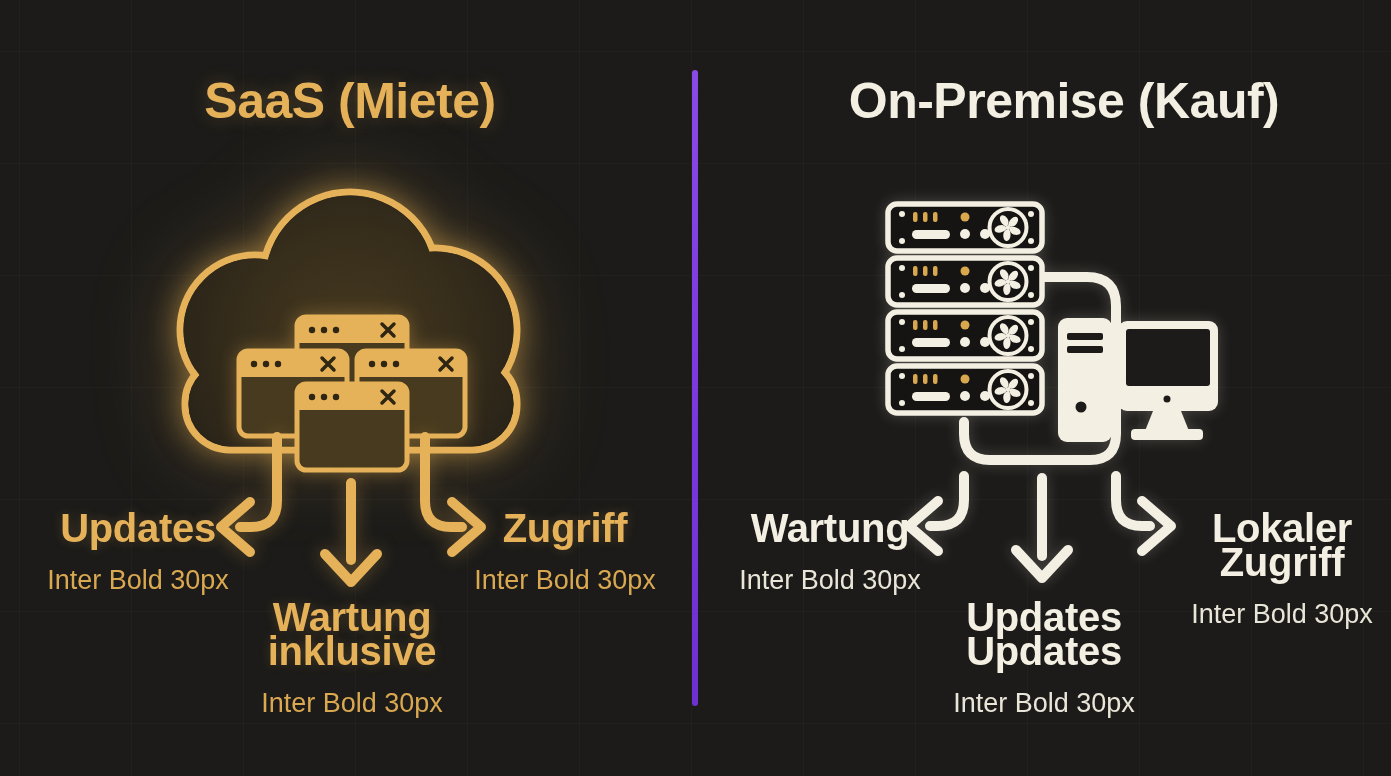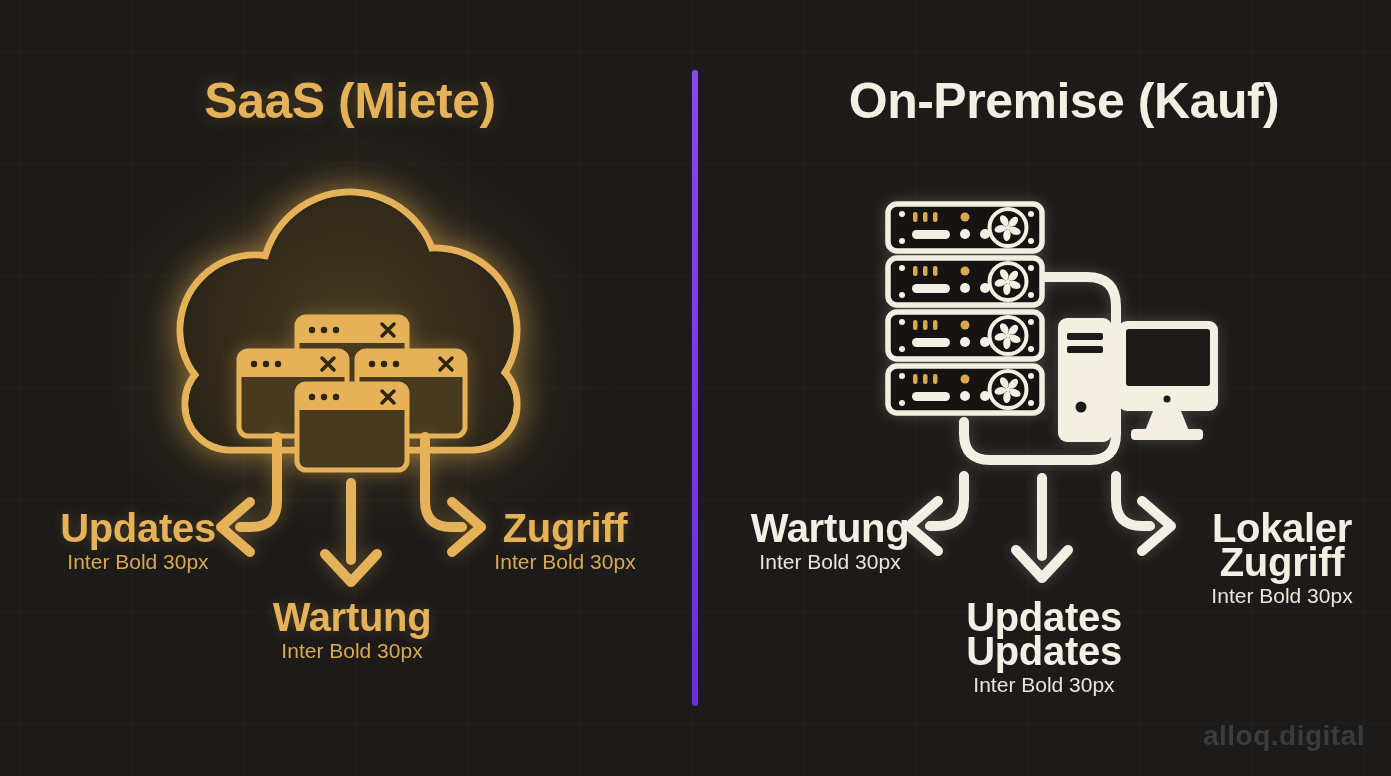--- a/index.html
+++ b/index.html
@@ -58,21 +58,21 @@
     transform:translateX(-50%);
     text-align:center;
     white-space:nowrap;
   }
   .label .big{
     display:block;
     font-size:40px;font-weight:bold;line-height:34px;letter-spacing:-0.3px;
   }
   .label .sub{
     display:block;
-    font-size:21px;font-weight:normal;margin-top:5px;
+    font-size:27px;font-weight:normal;margin-top:20px;
   }
   .label-gold .big{color:var(--gold);text-shadow:0 0 12px rgba(229,177,89,.22);}
   .label-gold .sub{color:#d9a851;}
   .label-cream .big{color:var(--cream);}
   .label-cream .sub{color:#e9e5d8;}
 
   .watermark{
     position:absolute;right:26px;top:720px;
     font-size:28px;font-weight:bold;letter-spacing:.5px;
     color:var(--watermark);
@@ -297,20 +297,21 @@
       </g>
     </g>
   </svg>
 
   <div class="label label-gold" style="left:138px;top:511px">
     <span class="big">Updates</span>
     <span class="sub">Inter Bold 30px</span>
   </div>
   <div class="label label-gold" style="left:352px;top:600px">
     <span class="big">Wartung</span>
+    <span class="big">inklusive</span>
     <span class="sub">Inter Bold 30px</span>
   </div>
   <div class="label label-gold" style="left:565px;top:511px">
     <span class="big">Zugriff</span>
     <span class="sub">Inter Bold 30px</span>
   </div>
 
   <div class="label label-cream" style="left:830px;top:511px">
     <span class="big">Wartung</span>
     <span class="sub">Inter Bold 30px</span>
@@ -319,14 +320,13 @@
     <span class="big">Updates</span>
     <span class="big">Updates</span>
     <span class="sub">Inter Bold 30px</span>
   </div>
   <div class="label label-cream" style="left:1282px;top:511px">
     <span class="big">Lokaler</span>
     <span class="big">Zugriff</span>
     <span class="sub">Inter Bold 30px</span>
   </div>
 
-  <div class="watermark">alloq.digital</div>
 </div>
 
 </body></html>

